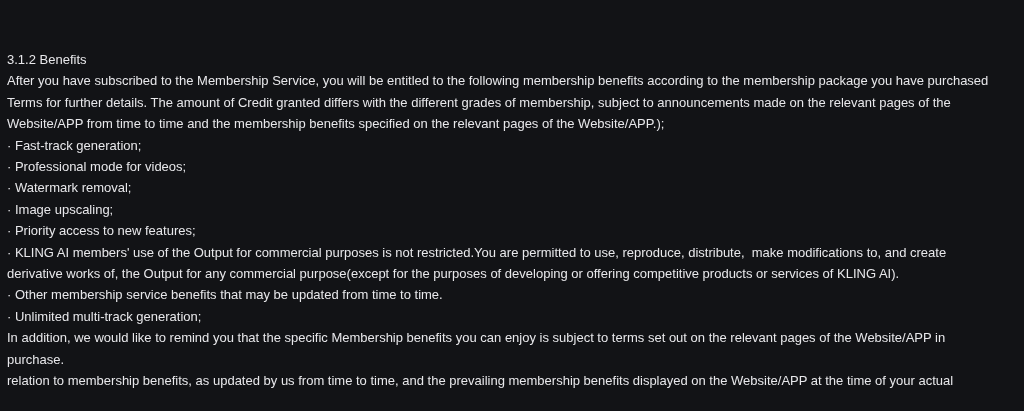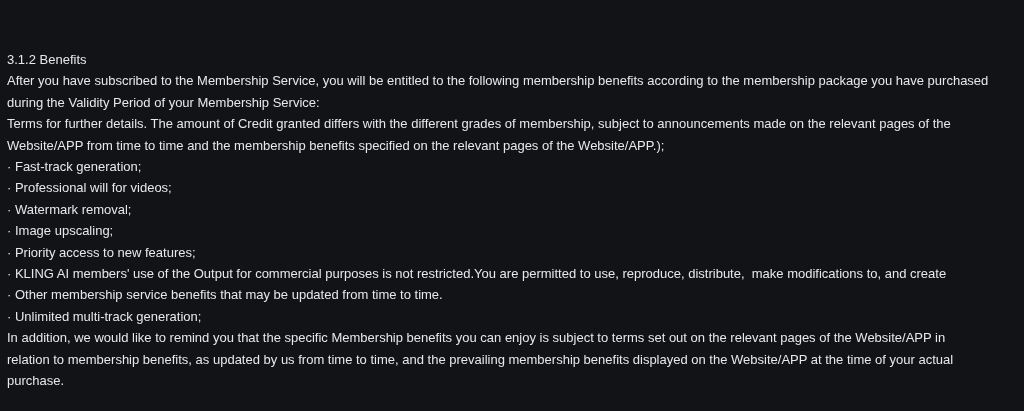--- a/index.html
+++ b/index.html
@@ -29,27 +29,27 @@
     white-space: pre;
     overflow: hidden;
   }
 </style>
 </head>
 <body>
 
 <div class="terms-doc">
   <div class="doc-line">3.1.2 Benefits</div>
   <div class="doc-line">After you have subscribed to the Membership Service, you will be entitled to the following membership benefits according to the membership package you have purchased</div>
-  <div class="doc-line">during the Validity Period of your Membership Service:</div>
   <div class="doc-line">Terms for further details. The amount of Credit granted differs with the different grades of membership, subject to announcements made on the relevant pages of the</div>
   <div class="doc-line">Website/APP from time to time and the membership benefits specified on the relevant pages of the Website/APP.);</div>
   <div class="doc-line">· Fast-track generation;</div>
-  <div class="doc-line">· Professional will for videos;</div>
+  <div class="doc-line">· Professional mode for videos;</div>
   <div class="doc-line">· Watermark removal;</div>
   <div class="doc-line">· Image upscaling;</div>
   <div class="doc-line">· Priority access to new features;</div>
   <div class="doc-line">· KLING AI members' use of the Output for commercial purposes is not restricted.You are permitted to use, reproduce, distribute,  make modifications to, and create</div>
+  <div class="doc-line">derivative works of, the Output for any commercial purpose(except for the purposes of developing or offering competitive products or services of KLING AI).</div>
   <div class="doc-line">· Other membership service benefits that may be updated from time to time.</div>
   <div class="doc-line">· Unlimited multi-track generation;</div>
   <div class="doc-line">In addition, we would like to remind you that the specific Membership benefits you can enjoy is subject to terms set out on the relevant pages of the Website/APP in</div>
+  <div class="doc-line">purchase.</div>
   <div class="doc-line">relation to membership benefits, as updated by us from time to time, and the prevailing membership benefits displayed on the Website/APP at the time of your actual</div>
-  <div class="doc-line">purchase.</div>
 </div>
 
 </body></html>

